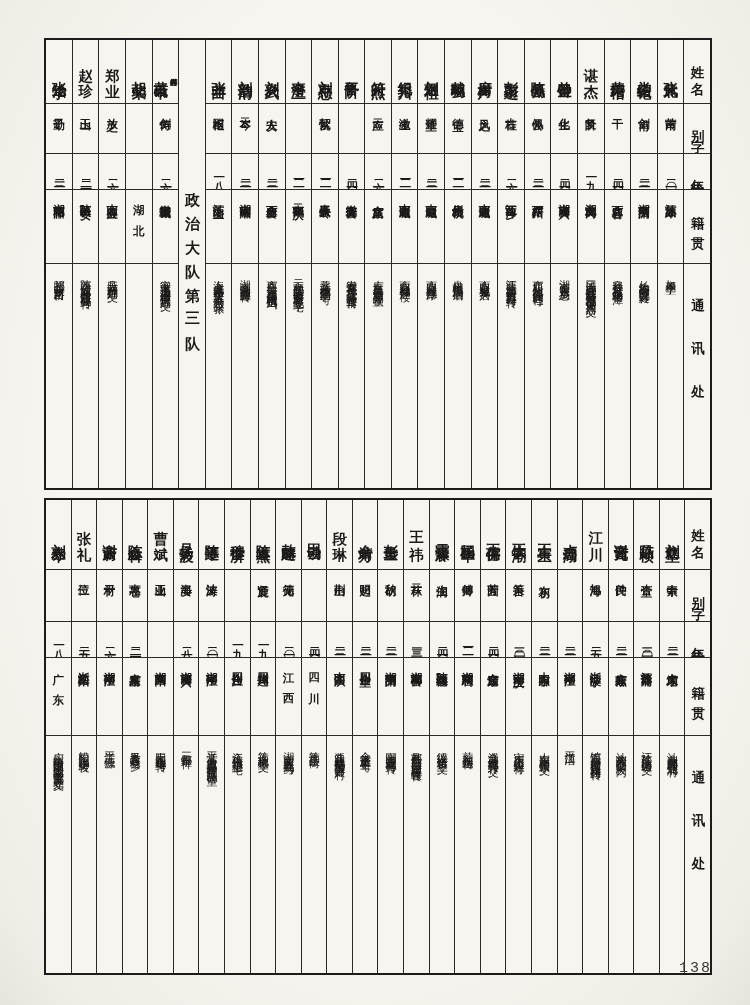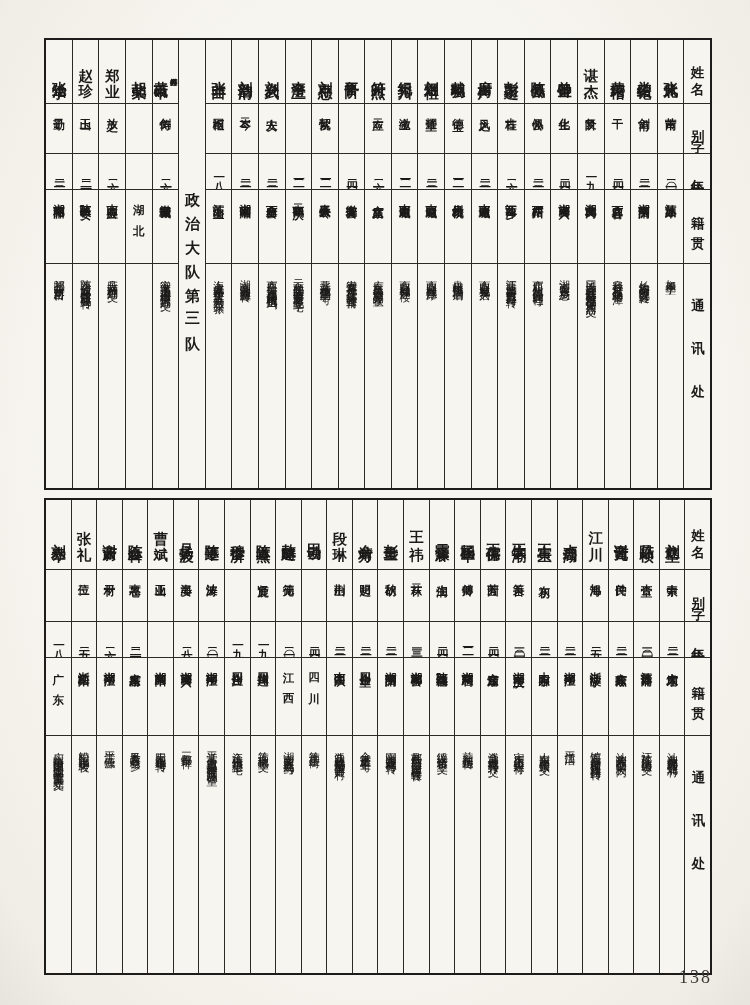--- a/index.html
+++ b/index.html
@@ -84,23 +84,23 @@
     flex:1 1 0; min-width:0;
     display:flex; justify-content:center; align-items:flex-start;
     border-left:1px solid #2b2a27; box-sizing:border-box;
     padding-top:140px;
   }
   .divider-col .vtext {
     font-size:15px; font-weight:700; letter-spacing:1.6em; line-height:1;
   }
 
   .page-number {
-    position:absolute; right:38px; bottom:17px;
-    font-size:18px; letter-spacing:2px; color:#3a3834;
-    font-family:Liberation Serif, serif;
+    position:absolute; right:38px; bottom:28px;
+    font-size:15px; letter-spacing:2px; color:#3a3834;
+    font-family:Liberation Mono, monospace;
   }
 </style>
 </head>
 <body>
 
 <div class="page">
   <div class="roster" id="top-roster">
       <div class="col header-col">
         <div class="cell name-cell">
           <span class="vtext">姓名</span>

